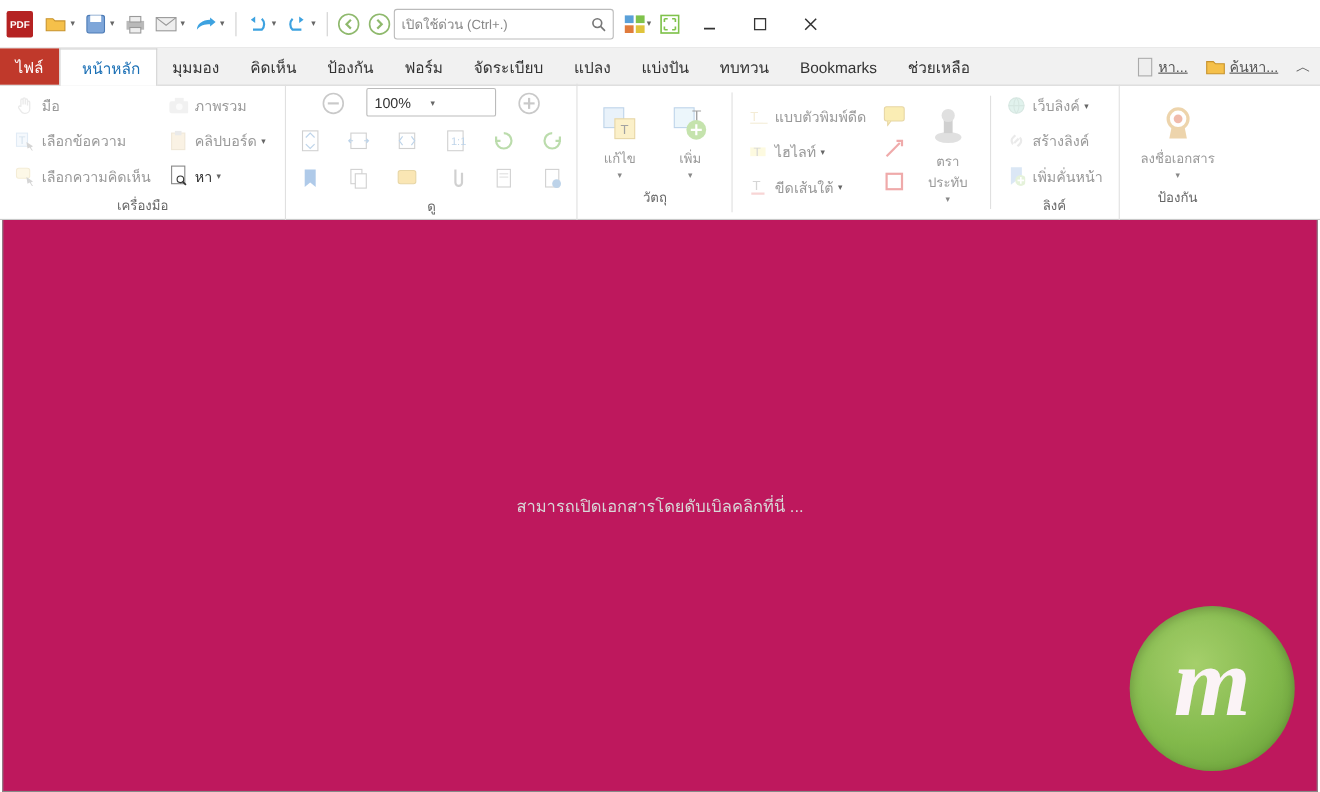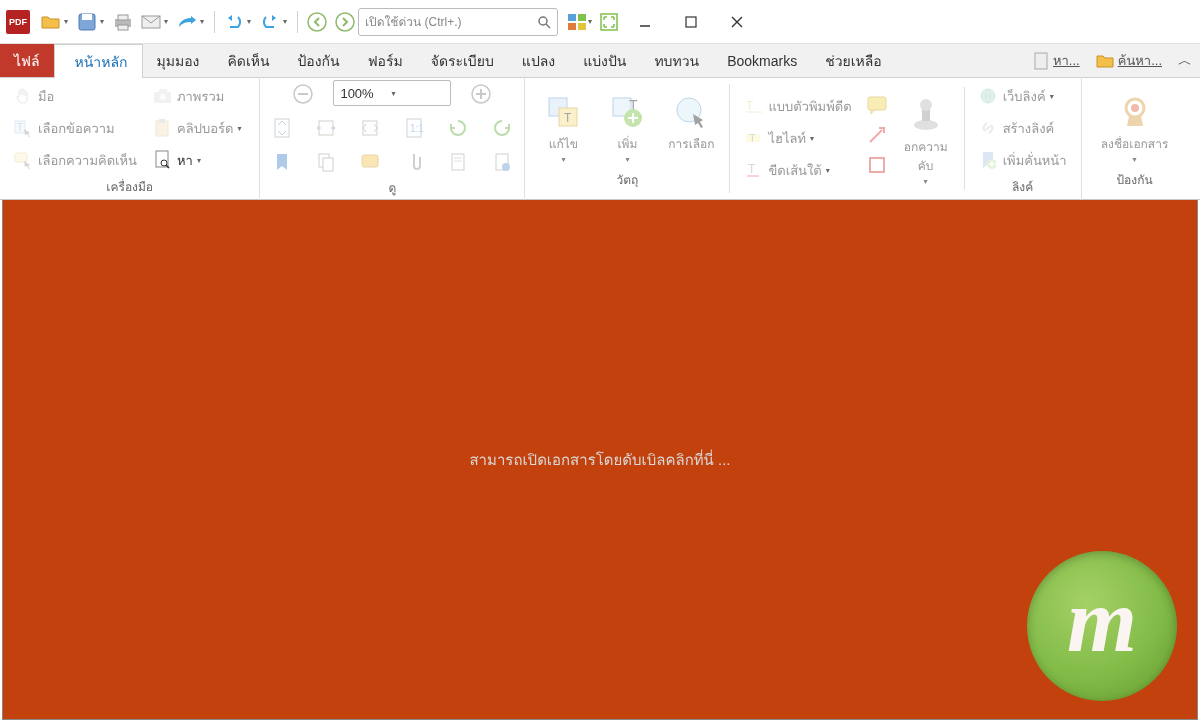--- a/index.html
+++ b/index.html
@@ -45,21 +45,21 @@
 .bigbtn.disabled .bigic { opacity:.45; }
 
 .iconrow { display:flex; gap:16px; }
 .sqbtn { width:28px; height:28px; display:flex; align-items:center; justify-content:center; border-radius:2px; cursor:pointer; }
 .sqbtn.disabled { opacity:.45; }
 
 .zoom-field { width:118px; height:26px; border:1px solid #bbb; border-radius:2px; display:flex; align-items:center; padding:0 6px; font-size:13px; color:#333; }
 .zoom-field span { flex:1; }
 
 
-.workspace { position:absolute; left:2px; right:2px; top:200px; bottom:0; background:#c2410c; display:flex; align-items:center; justify-content:center; border:1px solid #888; border-top:none;}
+.workspace { position:absolute; left:2px; right:2px; top:200px; bottom:0; background:#be185d; display:flex; align-items:center; justify-content:center; border:1px solid #888; border-top:none;}
 .workspace-hint { color:#d8d8d8; font-size:15px; }
 
 
 .watermark { position:absolute; right:20px; bottom:18px; width:150px; height:150px; border-radius:50%; background:radial-gradient(circle at 40% 35%, #a4d96c 0%, #7fc24b 55%, #5fa032 100%); display:flex; align-items:center; justify-content:center; opacity:.95; box-shadow:0 2px 10px rgba(0,0,0,.25) inset; }
 .watermark span { color:#fff; font-size:90px; font-weight:bold; font-style:italic; font-family:Georgia,serif; transform:translateY(-6px); }
 
 
 svg { display:block; }
 </style>
 </head>
@@ -387,29 +387,20 @@
             <svg width="36" height="36">
               <rect x="4" y="4" width="18" height="18" fill="#d7ecf7" stroke="#6fa0d0"></rect>
               <text x="20" y="16" font-size="14" fill="#333">T</text>
               <circle cx="24" cy="24" r="9" fill="#7fc24b"></circle>
               <path d="M24 19v10M19 24h10" stroke="#fff" stroke-width="2"></path>
             </svg>
           </div>
         <span>เพิ่ม</span>
           <span style="font-size:8px;color:#888">▾</span>
       </div>
-      <div class="bigbtn disabled">
-        <div class="bigic">
-            <svg width="36" height="36">
-              <circle cx="16" cy="16" r="12" fill="#d7ecf7" stroke="#6fa0d0"></circle>
-              <path d="M20 20l10 6-3 2 3 5-2 1-3-5-3 2z" fill="#333"></path>
-            </svg>
-          </div>
-        <span>การเลือก</span>
-      </div>
     </div>
     <div class="group-label">วัตถุ</div>
   </div>
 
   <div class="group">
     <div class="group-body">
       <div class="vstack">
         <div class="rbtn disabled">
             <span class="ic">
               <svg width="20" height="16">
@@ -460,21 +451,21 @@
           </div>
       </div>
       <div class="bigbtn disabled">
         <div class="bigic">
             <svg width="36" height="36">
               <ellipse cx="18" cy="28" rx="12" ry="5" fill="#bbb"></ellipse>
               <rect x="14" y="10" width="8" height="14" fill="#999"></rect>
               <circle cx="18" cy="8" r="6" fill="#bbb"></circle>
             </svg>
           </div>
-        <span>อกความคับ</span>
+        <span>ตราประทับ</span>
           <span style="font-size:8px;color:#888">▾</span>
       </div>
     </div>
   </div>
 
   <div class="group">
     <div class="group-body">
       <div class="vstack">
         <div class="rbtn disabled">
             <span class="ic">

